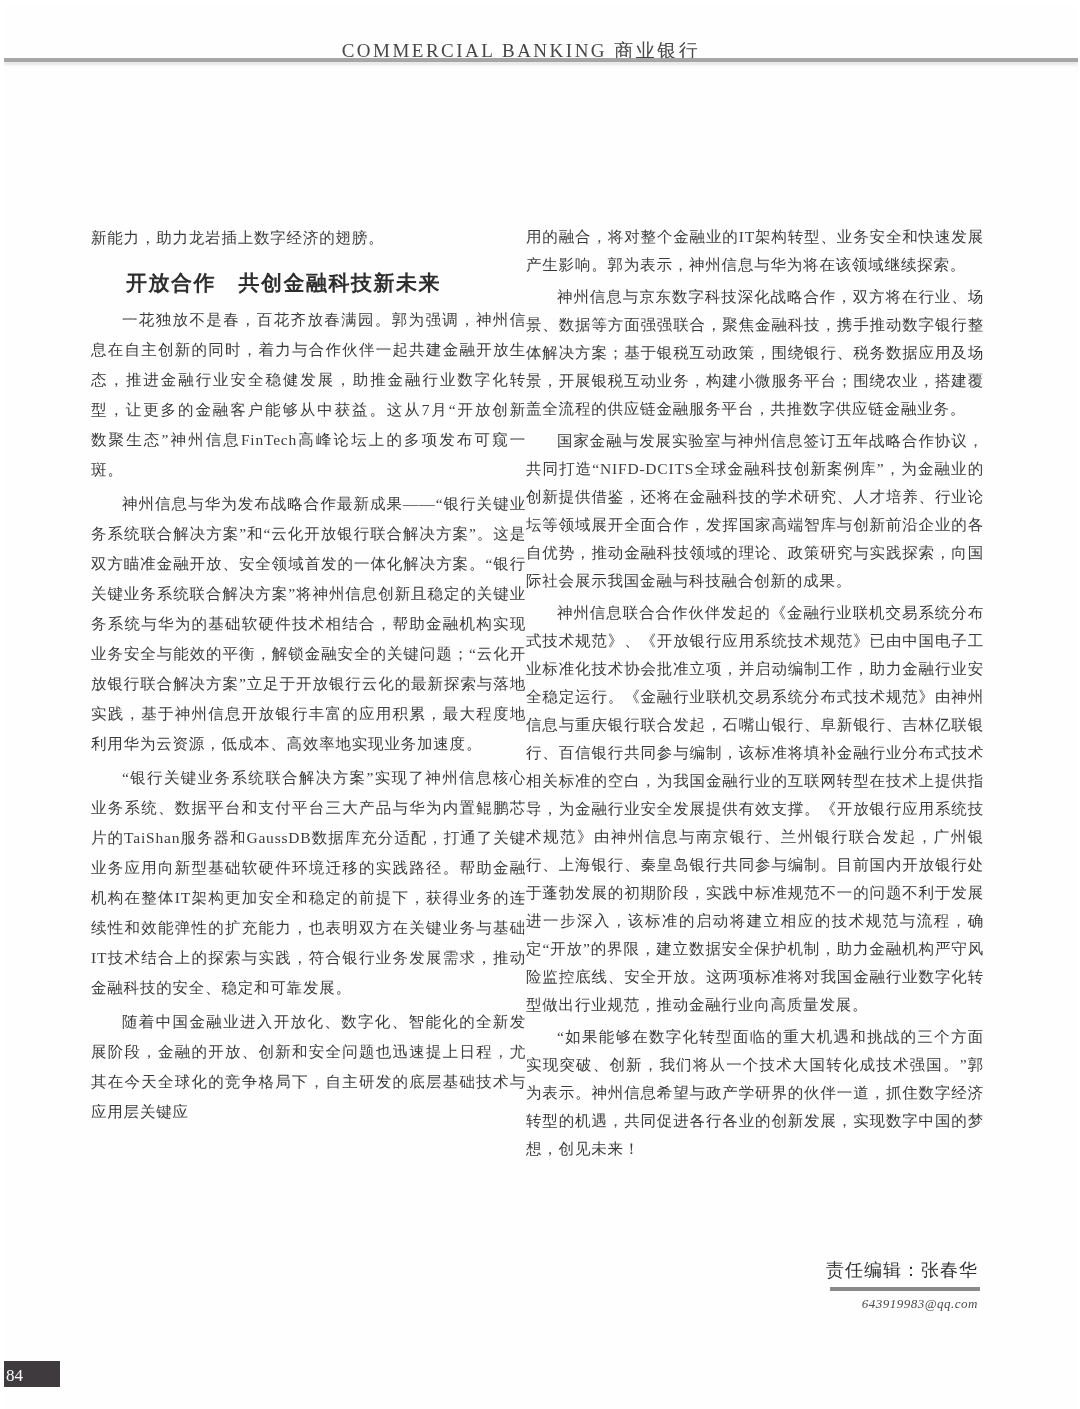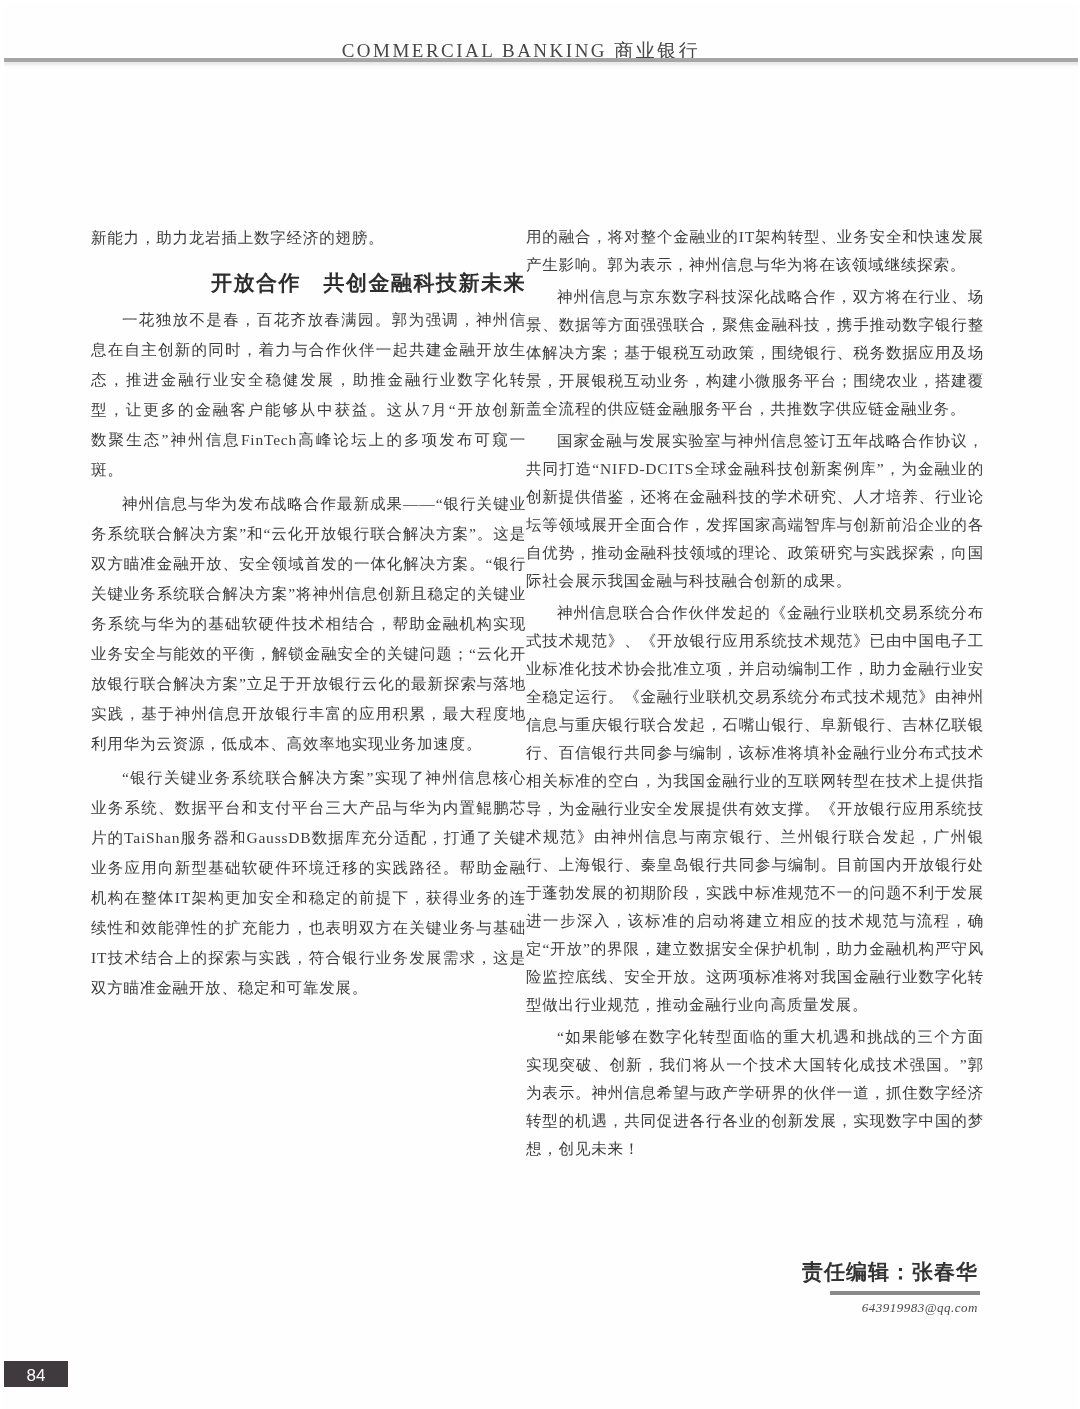--- a/index.html
+++ b/index.html
@@ -35,71 +35,71 @@
   .col-right { left:518px; top:215px; width:466px; line-height:28px; }
   .col p.indent { text-indent:2em; }
   .section-heading {
     font-size:21px;
     font-weight:bold;
     color:#2e2e2e;
     letter-spacing:1.5px;
     line-height:30px;
     margin:11px 0 3px 0;
     text-indent:35px;
-    text-align:right;
+    text-align:left;
   }
   .editor-block {
     position:absolute;
     left:518px; top:1250px; width:466px;
     text-align:right;
     padding-right:8px;
   }
   .editor-name {
-    font-weight:bold;
-    font-size:21px;
+    font-weight:normal;
+    font-size:18px;
     letter-spacing:1px;
     color:#333333;
   }
   .editor-rule {
     width:150px; height:1px;
     background:#8a8a8a;
     margin:3px 0 3px auto;
   }
   .editor-email {
     font-style:italic;
     font-size:13px;
     color:#4a4a4a;
     letter-spacing:0.5px;
   }
   .page-number {
     position:absolute;
     left:0; top:1357px;
-    width:64px; height:26px;
+    width:56px; height:26px;
     background:#3e3a3e;
     color:#ffffff;
-    font-family:Liberation Sans, sans-serif;
+    font-family:Liberation Serif, serif;
     font-size:17px;
     line-height:26px;
-    text-align:center;
   }
 </style>
 </head>
 <body>
 
 <div class="page">
 
   <div class="header-title">COMMERCIAL BANKING 商业银行</div>
   <div class="header-rule"></div>
 
   <div class="col col-left">
     <p>新能力，助力龙岩插上数字经济的翅膀。</p>
     <h2 class="section-heading">开放合作　共创金融科技新未来</h2>
     <p class="indent">一花独放不是春，百花齐放春满园。郭为强调，神州信息在自主创新的同时，着力与合作伙伴一起共建金融开放生态，推进金融行业安全稳健发展，助推金融行业数字化转型，让更多的金融客户能够从中获益。这从7月“开放创新　数聚生态”神州信息FinTech高峰论坛上的多项发布可窥一斑。</p>
     <p class="indent">神州信息与华为发布战略合作最新成果——“银行关键业务系统联合解决方案”和“云化开放银行联合解决方案”。这是双方瞄准金融开放、安全领域首发的一体化解决方案。“银行关键业务系统联合解决方案”将神州信息创新且稳定的关键业务系统与华为的基础软硬件技术相结合，帮助金融机构实现业务安全与能效的平衡，解锁金融安全的关键问题；“云化开放银行联合解决方案”立足于开放银行云化的最新探索与落地实践，基于神州信息开放银行丰富的应用积累，最大程度地利用华为云资源，低成本、高效率地实现业务加速度。</p>
-    <p class="indent">“银行关键业务系统联合解决方案”实现了神州信息核心业务系统、数据平台和支付平台三大产品与华为内置鲲鹏芯片的TaiShan服务器和GaussDB数据库充分适配，打通了关键业务应用向新型基础软硬件环境迁移的实践路径。帮助金融机构在整体IT架构更加安全和稳定的前提下，获得业务的连续性和效能弹性的扩充能力，也表明双方在关键业务与基础IT技术结合上的探索与实践，符合银行业务发展需求，这是双方瞄准金融开放、稳定和可靠发展。</p>
+    <p class="indent">“银行关键业务系统联合解决方案”实现了神州信息核心业务系统、数据平台和支付平台三大产品与华为内置鲲鹏芯片的TaiShan服务器和GaussDB数据库充分适配，打通了关键业务应用向新型基础软硬件环境迁移的实践路径。帮助金融机构在整体IT架构更加安全和稳定的前提下，获得业务的连续性和效能弹性的扩充能力，也表明双方在关键业务与基础IT技术结合上的探索与实践，符合银行业务发展需求，推动金融科技的安全、稳定和可靠发展。</p>
+    <p class="indent">随着中国金融业进入开放化、数字化、智能化的全新发展阶段，金融的开放、创新和安全问题也迅速提上日程，尤其在今天全球化的竞争格局下，自主研发的底层基础技术与应用层关键应</p>
   </div>
 
   <div class="col col-right">
     <p>用的融合，将对整个金融业的IT架构转型、业务安全和快速发展产生影响。郭为表示，神州信息与华为将在该领域继续探索。</p>
     <p class="indent">神州信息与京东数字科技深化战略合作，双方将在行业、场景、数据等方面强强联合，聚焦金融科技，携手推动数字银行整体解决方案；基于银税互动政策，围绕银行、税务数据应用及场景，开展银税互动业务，构建小微服务平台；围绕农业，搭建覆盖全流程的供应链金融服务平台，共推数字供应链金融业务。</p>
     <p class="indent">国家金融与发展实验室与神州信息签订五年战略合作协议，共同打造“NIFD-DCITS全球金融科技创新案例库”，为金融业的创新提供借鉴，还将在金融科技的学术研究、人才培养、行业论坛等领域展开全面合作，发挥国家高端智库与创新前沿企业的各自优势，推动金融科技领域的理论、政策研究与实践探索，向国际社会展示我国金融与科技融合创新的成果。</p>
     <p class="indent">神州信息联合合作伙伴发起的《金融行业联机交易系统分布式技术规范》、《开放银行应用系统技术规范》已由中国电子工业标准化技术协会批准立项，并启动编制工作，助力金融行业安全稳定运行。《金融行业联机交易系统分布式技术规范》由神州信息与重庆银行联合发起，石嘴山银行、阜新银行、吉林亿联银行、百信银行共同参与编制，该标准将填补金融行业分布式技术相关标准的空白，为我国金融行业的互联网转型在技术上提供指导，为金融行业安全发展提供有效支撑。《开放银行应用系统技术规范》由神州信息与南京银行、兰州银行联合发起，广州银行、上海银行、秦皇岛银行共同参与编制。目前国内开放银行处于蓬勃发展的初期阶段，实践中标准规范不一的问题不利于发展进一步深入，该标准的启动将建立相应的技术规范与流程，确定“开放”的界限，建立数据安全保护机制，助力金融机构严守风险监控底线、安全开放。这两项标准将对我国金融行业数字化转型做出行业规范，推动金融行业向高质量发展。</p>
     <p class="indent">“如果能够在数字化转型面临的重大机遇和挑战的三个方面实现突破、创新，我们将从一个技术大国转化成技术强国。”郭为表示。神州信息希望与政产学研界的伙伴一道，抓住数字经济转型的机遇，共同促进各行各业的创新发展，实现数字中国的梦想，创见未来！</p>
   </div>
 

